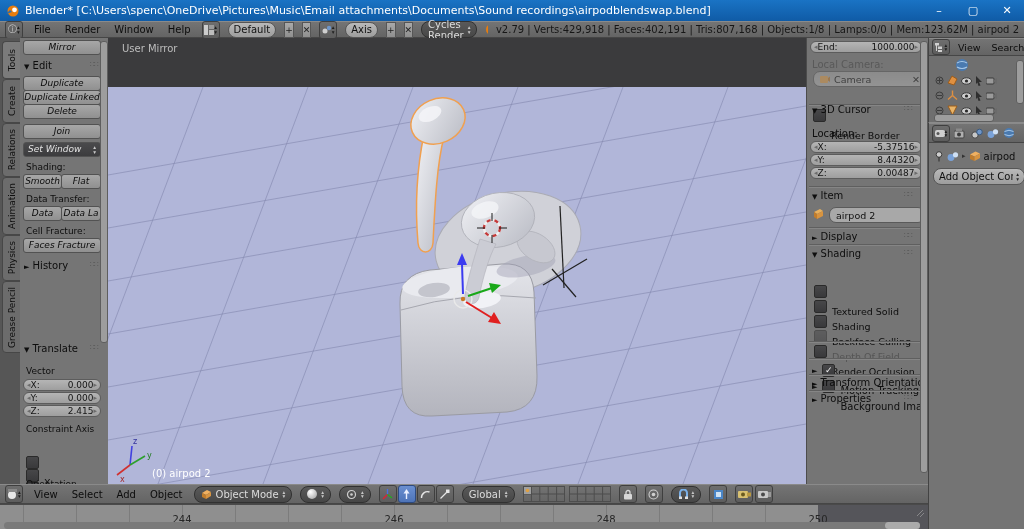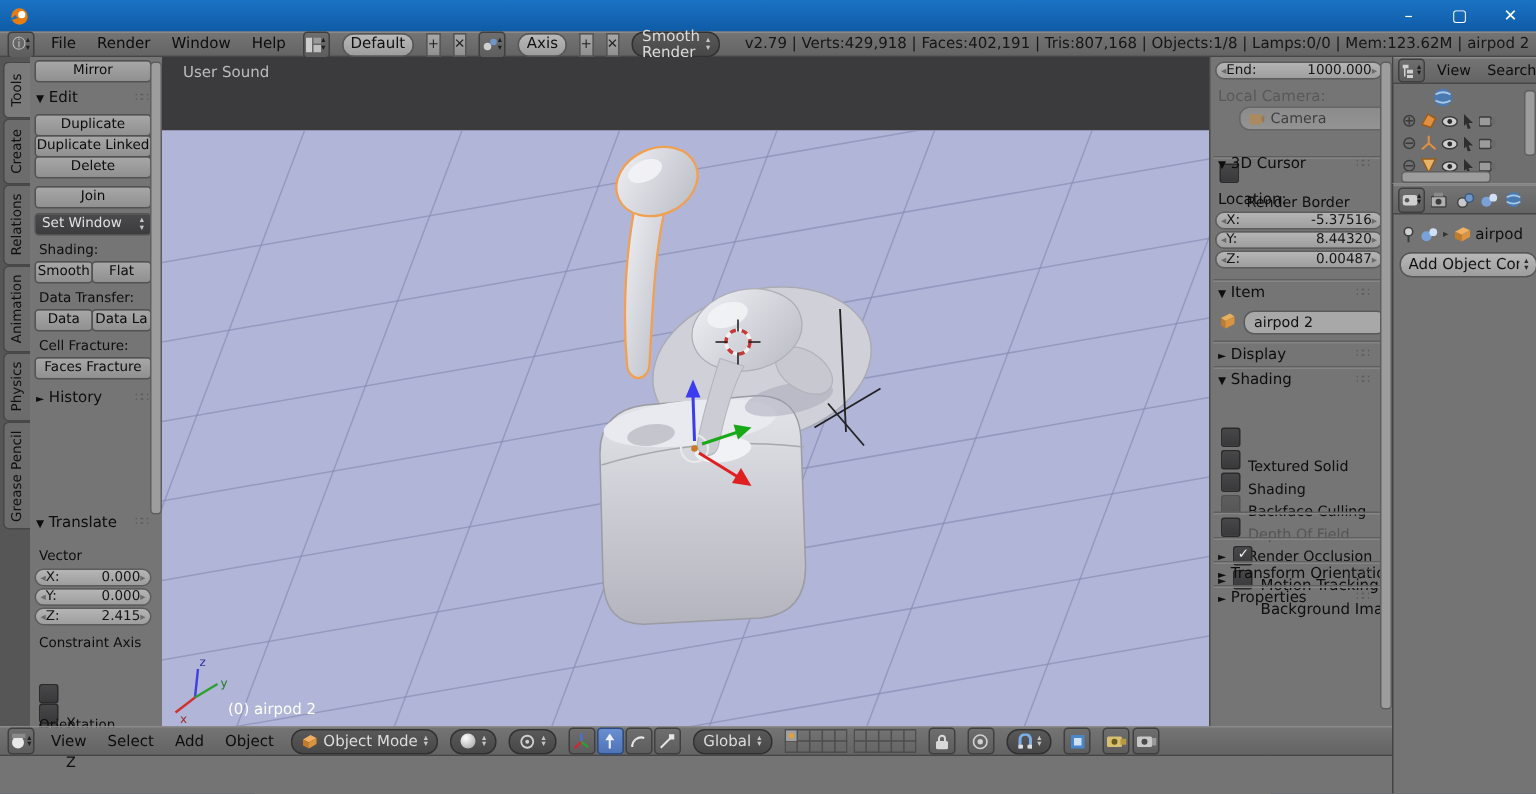--- a/index.html
+++ b/index.html
@@ -30,21 +30,21 @@
   .stats{color:#161616;font-size:10px;white-space:nowrap;}
   
   .tabcol{left:0;top:38px;width:20px;height:446px;background:#565656;border-right:1px solid #464646;}
   .vtab{position:absolute;left:2px;width:17px;background:#6c6c6c;border:1px solid #474747;
     border-radius:4px 0 0 4px;display:flex;align-items:center;justify-content:center;}
   .vtab.active{background:#7b7b7b;border-right-color:#7b7b7b;}
   .vtab span{writing-mode:vertical-rl;transform:rotate(180deg);font-size:9px;color:#0f0f0f;white-space:nowrap;}
   .shelf{left:20px;top:38px;width:88px;height:446px;background:#757575;border-right:1px solid #4c4c4c;}
   .sbtn{position:absolute;left:3px;width:76px;height:13px;line-height:13px;text-align:center;
     background:linear-gradient(#a7a7a7,#909090);border:1px solid #525252;border-radius:3px;
-    font-size:9px;color:#0b0b0b;white-space:nowrap;overflow:hidden;}
+    font-size:9px;color:#0b0b0b;white-space:nowrap;overflow:hidden;font-style:italic;}
   .sbtn.darkmenu{background:linear-gradient(#4a4a4c,#3c3c3e);color:#e2e2e2;display:flex;
     align-items:center;justify-content:space-between;padding:0 4px;box-sizing:border-box;width:78px;text-align:left;}
   .phead{position:absolute;left:4px;font-size:10px;color:#0d0d0d;white-space:nowrap;}
   .grip{color:#5a5a5a;font-size:8px;letter-spacing:-1px;}
   .slabel{position:absolute;left:6px;font-size:9px;color:#0e0e0e;white-space:nowrap;}
   .numfld{position:absolute;left:3px;width:78px;height:12px;background:linear-gradient(#b5b5b5,#9e9e9e);
     border:1px solid #5c5c5c;border-radius:6px;display:flex;align-items:center;font-size:9px;color:#141414;
     padding:0 3px;box-sizing:border-box;}
   .numfld .lab{flex:0 0 auto;} .numfld .val{flex:1;text-align:right;}
   .numfld .ar{color:#6b6b6b;font-size:7px;}
@@ -84,20 +84,21 @@
 <body>
 
 <div id="screen">
 
   <div class="abs titlebar">
     <svg class="ic" width="14" height="14" style="margin-left:5px">
       <circle cx="8" cy="7" r="5.5" fill="#e87d0d"></circle>
         <circle cx="9.5" cy="5.8" r="2.4" fill="#fff"></circle>
       <path d="M1,10 L5,6 L7,8 Z" fill="#2a6fb0"></path>
     </svg>
+    <span class="ttl">Blender* [C:\Users\spenc\OneDrive\Pictures\Music\Email attachments\Documents\Sound recordings\airpodblendswap.blend]</span>
     <div class="winctl" style="right:68px">–</div>
     <div class="winctl" style="right:34px">▢</div>
     <div class="winctl" style="right:0">✕</div>
   </div>
 
   <div class="abs hdr" style="left:0;top:21px;width:1024px;height:17px;">
     <span class="ibtn">
       <span style="color:#cfcfcf;font-size:9px">ⓘ</span>
       <span class="dd">
           <span>▴</span>
@@ -133,21 +134,21 @@
           <span>▴</span>
           <span>▾</span>
         </span>
     </span>
     <span class="pill" style="width:90px">
       <span>Axis</span>
     </span>
     <span class="sq">+</span>
     <span class="sq">✕</span>
     <span class="dpill" style="width:86px;justify-content:space-between">
-      <span>Smooth Render</span>
+      <span>Cycles Render</span>
       <span class="dd">
           <span>▴</span>
           <span>▾</span>
         </span>
     </span>
     <svg class="ic" width="13" height="13">
       <circle cx="6.5" cy="6.5" r="5.5" fill="#e87d0d"></circle>
         <circle cx="8" cy="5.2" r="2.2" fill="#fff"></circle>
     </svg>
     <span class="stats">v2.79 | Verts:429,918 | Faces:402,191 | Tris:807,168 | Objects:1/8 | Lamps:0/0 | Mem:123.62M | airpod 2</span>
@@ -335,33 +336,33 @@
 
       <g stroke-width="1.6">
         <line x1="22" y1="427" x2="24" y2="408" stroke="#4040e0"></line>
         <line x1="22" y1="427" x2="37" y2="418" stroke="#2ca02c"></line>
         <line x1="22" y1="427" x2="9" y2="437" stroke="#d03030"></line>
         <text x="25" y="406" font-size="8" fill="#30309a" stroke="none">z</text>
         <text x="39" y="420" font-size="8" fill="#1f7a1f" stroke="none">y</text>
         <text x="12" y="444" font-size="8" fill="#a02828" stroke="none">x</text>
       </g>
     </svg>
-    <div class="vptext" style="left:14px;top:5px;color:#bdbdbd">User Sound</div>
+    <div class="vptext" style="left:14px;top:5px;color:#bdbdbd">User Mirror</div>
     <div class="vptext" style="left:44px;top:430px;color:#fff">(0) airpod 2</div>
   </div>
 
   <div class="abs npanel">
     <div class="numfld" style="top:3px">
       <span class="ar">◂</span>
         <span class="lab">End:</span>
       <span class="val">1000.000</span>
         <span class="ar">▸</span>
     </div>
     <div class="nhead dim" style="top:21px">Local Camera:</div>
-    <div class="txtfld" style="left:19px;top:33px;width:100px;opacity:.55">
+    <div class="txtfld" style="left:6px;top:33px;width:100px;opacity:.55">
       <svg class="ic" width="10" height="9" style="margin-right:4px">
           <rect x="0" y="1" width="8" height="7" rx="1" fill="#d89c50"></rect>
           <polygon points="8,3 10,1.5 10,7 8,5.5" fill="#b87c34"></polygon>
         </svg>
       <span>Camera</span>
       <span style="margin-left:auto">✕</span>
     </div>
     <div class="cbrow" style="left:6px;top:52px">
       <span class="cb"></span>
       <span class="cblab">Render Border</span>
@@ -600,20 +601,34 @@
       <span class="ibtn">
         <svg width="13" height="10">
             <rect x="0" y="2" width="10" height="7" rx="1" fill="#c8c8c8"></rect>
             <circle cx="5" cy="5.5" r="2" fill="#4a4a4a"></circle>
             <rect x="10" y="3" width="3" height="5" fill="#9a9a9a"></rect>
           </svg>
       </span>
     </span>
   </div>
 
+  <div class="abs timeline">
+    <div class="tl-end"></div>
+    <span class="tl-num" style="left:182px">244</span>
+    <span class="tl-num" style="left:394px">246</span>
+    <span class="tl-num" style="left:606px">248</span>
+    <span class="tl-num" style="left:818px">250</span>
+    <div class="tl-scroll">
+      <div class="tl-handle"></div>
+    </div>
+    <svg class="corner" style="right:2px;top:2px" width="12" height="12">
+      <line x1="3" y1="9" x2="9" y2="3" stroke="#aaa" stroke-width="1"></line>
+        <line x1="6" y1="10" x2="10" y2="6" stroke="#aaa" stroke-width="1"></line>
+    </svg>
+  </div>
 
   <div class="abs outliner">
     <div class="hdr" style="position:absolute;left:0;top:0;width:96px;height:18px;gap:5px;padding:0 3px">
       <span class="ibtn" style="height:14px">
         <svg width="10" height="9">
             <rect x="0" y="0" width="4" height="2.5" fill="#d0d0d0"></rect>
             <rect x="3" y="3.5" width="4" height="2.5" fill="#d0d0d0"></rect>
             <rect x="3" y="7" width="4" height="2" fill="#d0d0d0"></rect>
             <line x1="1.5" y1="2" x2="1.5" y2="8" stroke="#d0d0d0"></line>
           </svg>

